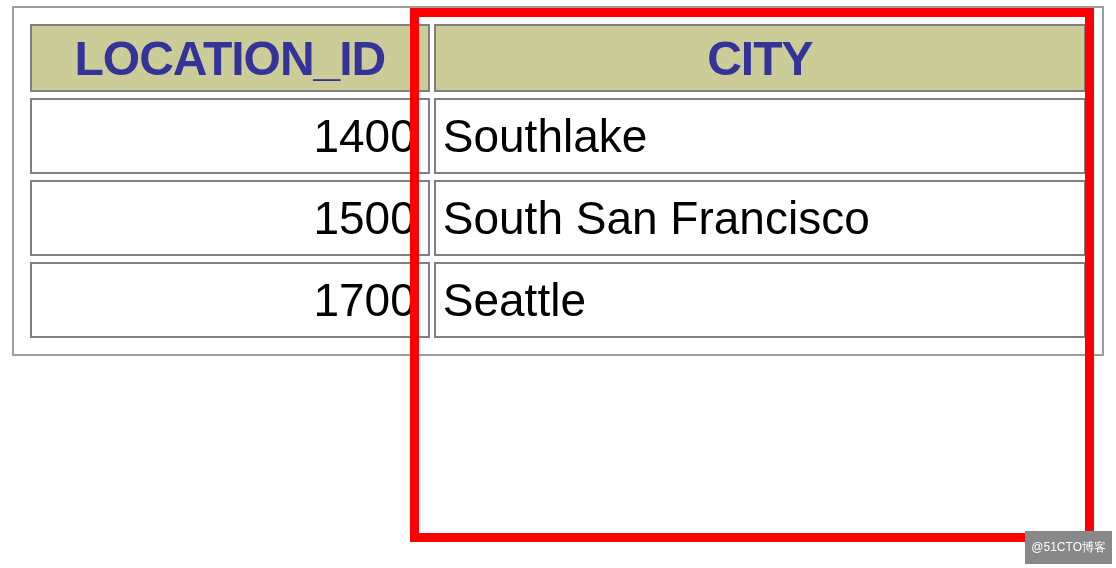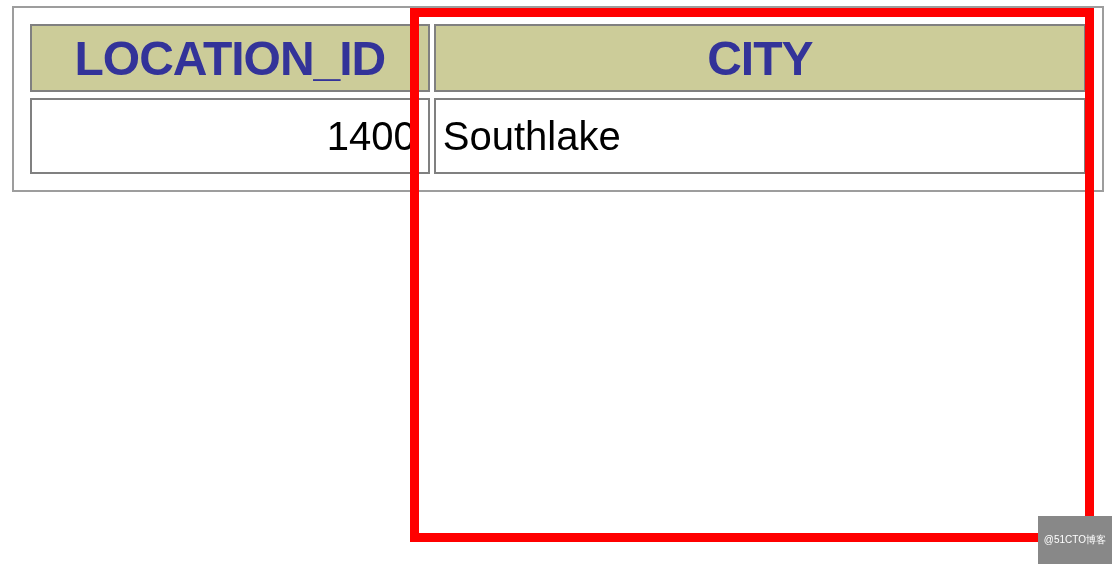--- a/index.html
+++ b/index.html
@@ -38,21 +38,21 @@
       text-align: center;
       border: 2px solid #808080;
       height: 68px;
       vertical-align: middle;
       font-stretch: condensed;
     }
     td {
       border: 2px solid #808080;
       background: #ffffff;
       font-family: Arial, Helvetica, sans-serif;
-      font-size: 40px;
+      font-size: 46px;
       color: #000000;
       height: 76px;
       vertical-align: middle;
       padding: 0 12px;
       letter-spacing: 0px;
     }
     td.col-id {
       text-align: right;
       width: 38%;
     }
@@ -76,40 +76,48 @@
       height: 534px;
       border: 9px solid #ff0000;
       pointer-events: none;
     }
     .watermark {
       position: absolute;
       right: 4px;
       bottom: 4px;
       background: #888888;
       color: #ffffff;
-      font-size: 10px;
-      padding: 17px 6px;
+      font-size: 12px;
+      padding: 8px 6px;
       font-family: Arial, sans-serif;
     }
   </style>
 </head>
 <body>
 
 <div class="table-container">
   <table>
     <thead>
       <tr>
         <th class="col-id">LOCATION_ID</th>
         <th class="col-city">CITY</th>
       </tr>
     </thead>
     <tbody>
       <tr>
         <td class="col-id">1400</td>
         <td class="col-city">Southlake</td>
       </tr>
+      <tr>
+        <td class="col-id">1500</td>
+        <td class="col-city">South San Francisco</td>
+      </tr>
+      <tr>
+        <td class="col-id">1700</td>
+        <td class="col-city">Seattle</td>
+      </tr>
     </tbody>
   </table>
 </div>
 
 <div class="highlight-box"></div>
 
 <div class="watermark">@51CTO博客</div>
 
 </body></html>

